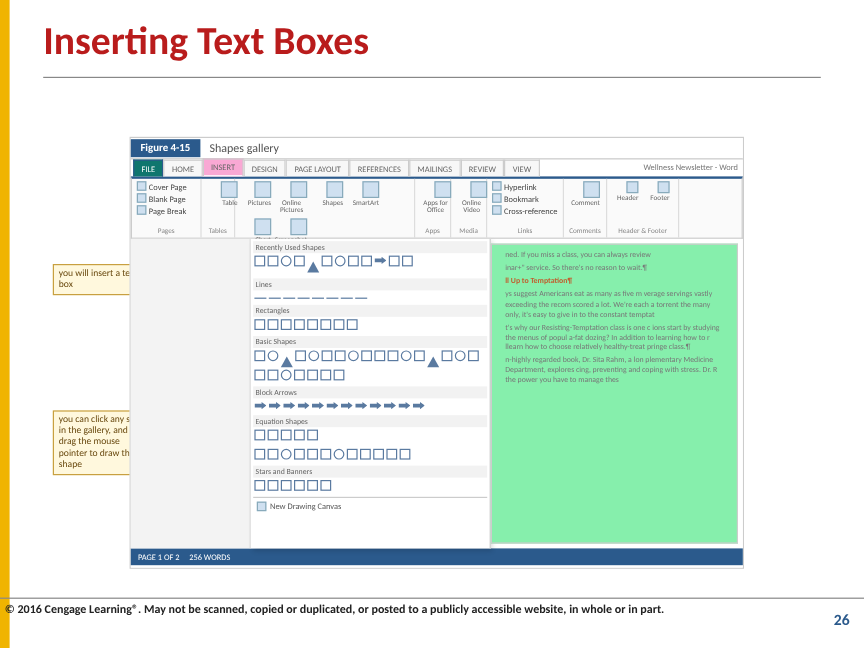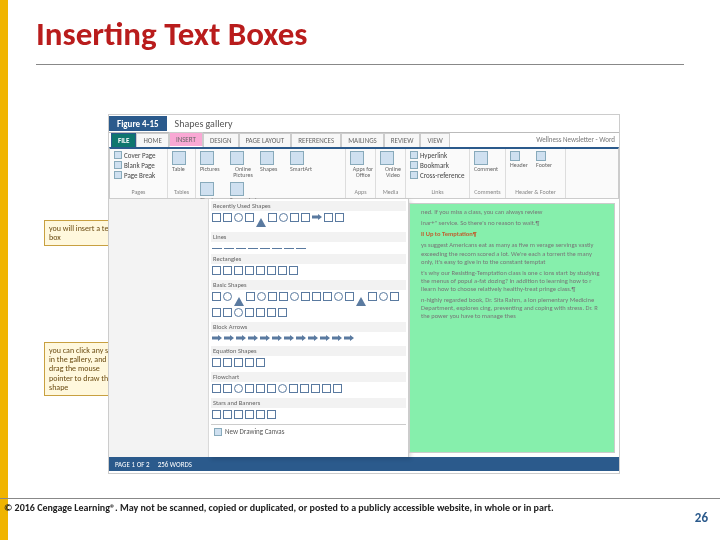--- a/index.html
+++ b/index.html
@@ -10,25 +10,25 @@
   .title-rule { position: absolute; left: 36px; top: 64px; width: 648px; height: 1px; background: #888; }
   .figure-wrap { position: absolute; left: 108px; top: 114px; width: 512px; height: 360px; border: 1px solid #ccc; background: #fff; }
   .fig-header { display: flex; align-items: center; height: 18px; background: #fff; border-bottom: 1px solid #bbb; }
   .fig-tag { background: #2b5a8c; color: #fff; font-size: 9px; padding: 2px 8px; font-weight: bold; }
   .fig-cap { font-size: 10px; color: #555; margin-left: 8px; }
   
   .word-area { height: 340px; background: #fff; position: relative; font-size: 7px; color: #444; }
   .word-title { position: absolute; right: 4px; top: 2px; font-size: 7px; color: #777; }
   .tabs { display: flex; gap: 0; height: 14px; align-items: flex-end; padding-left: 2px; }
   .tab { padding: 2px 6px; font-size: 7px; border: 1px solid #ccc; border-bottom: none; background: #f7f7f7; color: #666; text-transform: uppercase; }
-  .tab.active { background: #0f766e; color: #fff; border-color: #2b5a8c; font-weight: bold; }
+  .tab.active { background: #0f766e; color: #fff; border-color: #2b5a8c; }
   .ribbon { height: 52px; border: 1px solid #ccc; border-top: 2px solid #2b5a8c; background: #fafafa; display: flex; }
   .ribgroup { border-right: 1px solid #ddd; padding: 2px 4px; display: flex; flex-direction: column; justify-content: space-between; }
   .rg-items { display: flex; gap: 4px; flex-wrap: wrap; }
-  .rg-item { display: flex; flex-direction: column; align-items: flex-start; gap: 1px; width: 26px; }
+  .rg-item { display: flex; flex-direction: column; align-items: flex-end; gap: 1px; width: 26px; }
   .rg-icon { width: 14px; height: 14px; background: #cfe0f0; border: 1px solid #8ab; }
   .rg-icon.sm { width: 10px; height: 10px; }
   .rg-lab { font-size: 6px; text-align: center; color: #666; line-height: 1; }
   .rg-title { font-size: 6px; color: #888; text-align: center; }
   .stackcol { display:flex; flex-direction:column; gap:1px; }
   .stackrow { display:flex; align-items:flex-start; gap:2px; }
   .dot { width:8px; height:8px; background:#cfe0f0; border:1px solid #8ab; }
   .body-area { position: relative; height: 258px; display: flex; }
   .left-margin { width: 100px; background: #f3f3f3; border-right: 1px solid #ddd; }
   .gallery { width: 200px; background: #fff; border-right: 1px solid #ccc; overflow: hidden; padding: 2px; box-shadow: 2px 2px 4px rgba(0,0,0,0.15); }
@@ -291,21 +291,20 @@
               <div class="gal-h">Equation Shapes</div>
             <div class="gal-row">
                 <div class="shape"></div>
                 <div class="shape"></div>
                 <div class="shape"></div>
                 <div class="shape"></div>
                 <div class="shape"></div>
               </div>
             </div>
           <div class="gal-sec">
-              <div class="gal-h">Flowchart</div>
             <div class="gal-row">
                 <div class="shape"></div>
                 <div class="shape"></div>
                 <div class="shape round"></div>
                 <div class="shape"></div>
                 <div class="shape"></div>
                 <div class="shape"></div>
                 <div class="shape round"></div>
                 <div class="shape"></div>
                 <div class="shape"></div>

